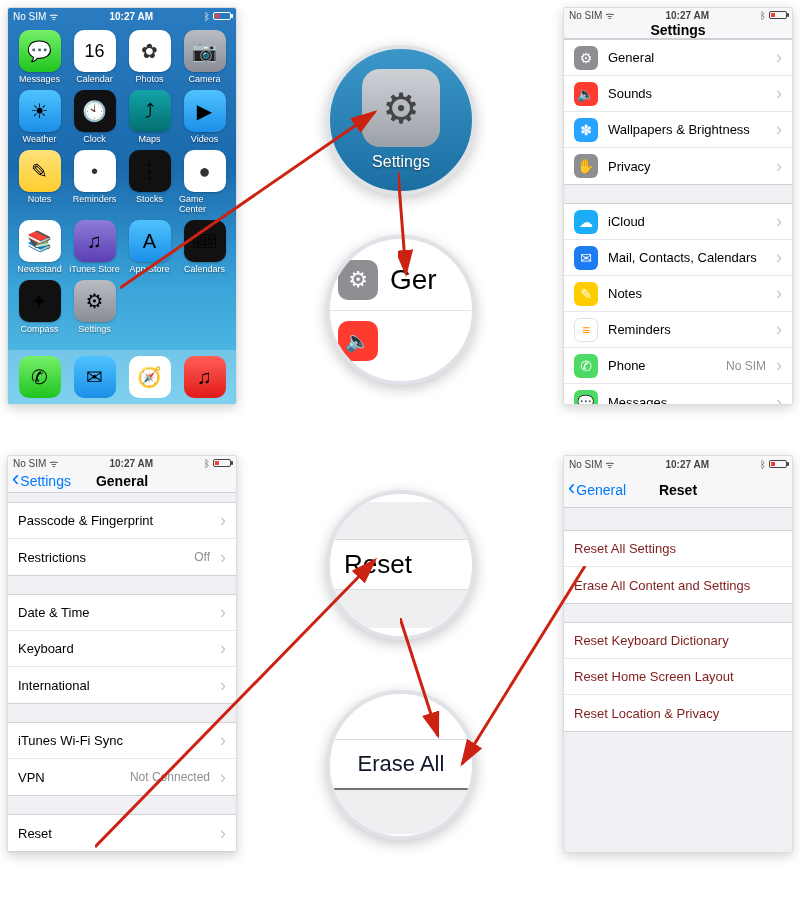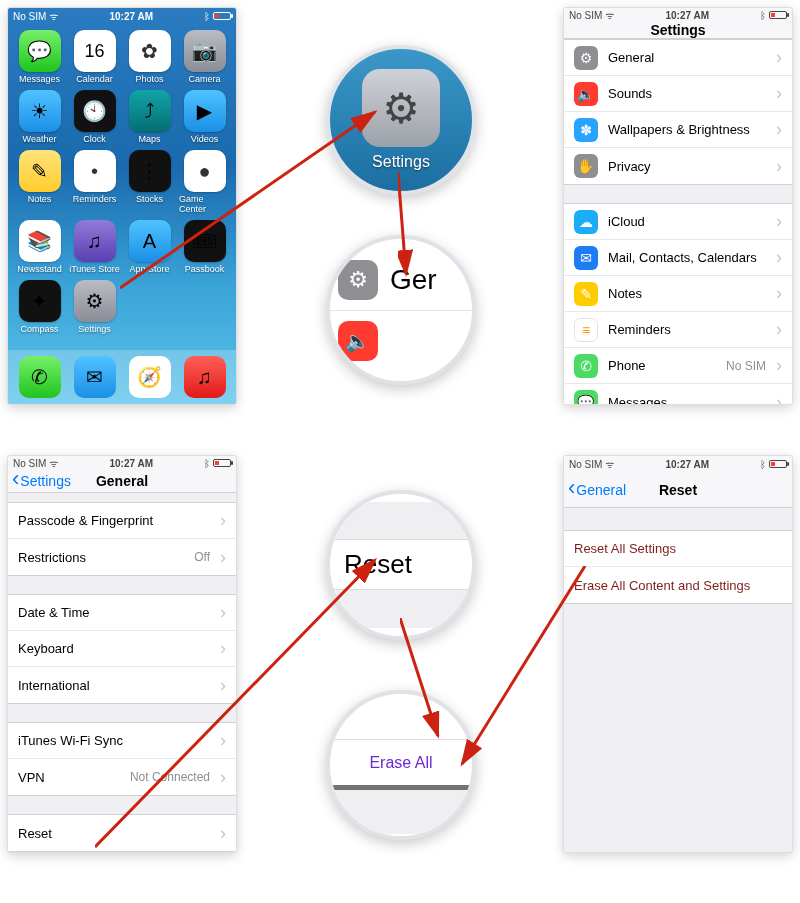--- a/index.html
+++ b/index.html
@@ -197,21 +197,21 @@
       <div class="app">
         <div class="tile bg-purple">♫</div>
         <div class="name">iTunes Store</div>
       </div>
       <div class="app">
         <div class="tile bg-blue">A</div>
         <div class="name">App Store</div>
       </div>
       <div class="app">
         <div class="tile bg-black">🎟</div>
-        <div class="name">Passbook</div>
+        <div class="name">Calendars</div>
       </div>
       <div class="app">
         <div class="tile bg-black">✦</div>
         <div class="name">Compass</div>
       </div>
       <div class="app">
         <div class="tile bg-gray">⚙</div>
         <div class="name">Settings</div>
       </div>
     </div>
@@ -388,20 +388,31 @@
   </div>
   <div style="height:22px"></div>
   <div class="section" id="reset-g1">
       <div class="row blue">
         <div class="label">Reset All Settings</div>
       </div>
       <div class="row blue">
         <div class="label">Erase All Content and Settings</div>
       </div>
     </div>
+  <div class="section" id="reset-g3">
+      <div class="row blue">
+        <div class="label">Reset Keyboard Dictionary</div>
+      </div>
+      <div class="row blue">
+        <div class="label">Reset Home Screen Layout</div>
+      </div>
+      <div class="row blue">
+        <div class="label">Reset Location &amp; Privacy</div>
+      </div>
+    </div>
 </div>
 
 <div class="bubble" style="left:326px; top:45px; width:150px; height:150px; background:linear-gradient(#3c97c9,#1b6ea1); flex-direction:column;">
   <div style="width:78px;height:78px;border-radius:18px;background:linear-gradient(#cfd2d7,#9ca0a8);display:flex;align-items:center;justify-content:center;font-size:42px;color:#444">⚙</div>
   <div style="color:#fff;font-size:16px;margin-top:6px;text-shadow:0 1px 2px rgba(0,0,0,.5)">Settings</div>
 </div>
 
 <div class="bubble" style="left:326px; top:235px; width:150px; height:150px;">
   <div style="width:160px;">
     <div style="display:flex;align-items:center;gap:12px;border-bottom:1px solid #e3e3e8;padding:10px 8px;">
@@ -418,21 +429,21 @@
   <div style="width:150px">
     <div style="height:38px;background:#efeff2;border-bottom:1px solid #dadade;"></div>
     <div style="height:50px;display:flex;align-items:center;padding-left:14px;font-size:26px;color:#000;border-bottom:1px solid #dadade;">Reset</div>
     <div style="height:38px;background:#efeff2;"></div>
   </div>
 </div>
 
 <div class="bubble" style="left:326px; top:690px; width:150px; height:150px;">
   <div style="width:170px">
     <div style="height:44px;border-bottom:1px solid #dadade;"></div>
-    <div style="height:50px;display:flex;align-items:center;justify-content:center;font-size:16px;color:#6d28d9;border-bottom:5px solid #737373;">Erase All</div>
+    <div style="height:50px;display:flex;align-items:center;justify-content:center;font-size:22px;color:#0f172a;border-bottom:2px solid #737373;">Erase All</div>
     <div style="height:44px;background:#efeff2;"></div>
   </div>
 </div>
 
 <svg class="arrow" style="left:120px;top:108px;width:260px;height:200px">
   <defs>
       <marker id="ah" markerWidth="10" markerHeight="10" refX="8" refY="3" orient="auto">
         <path d="M0,0 L9,3 L0,6 Z" fill="#c21"></path>
       </marker>
     </defs>

